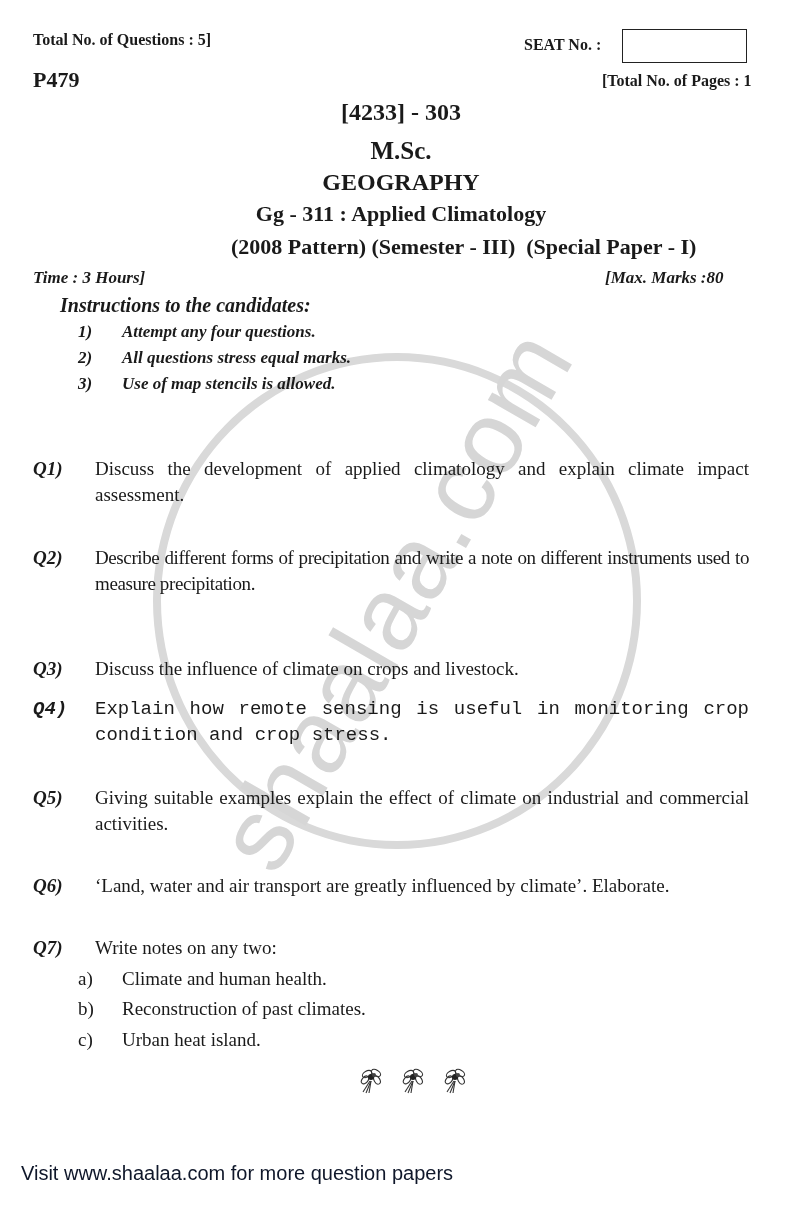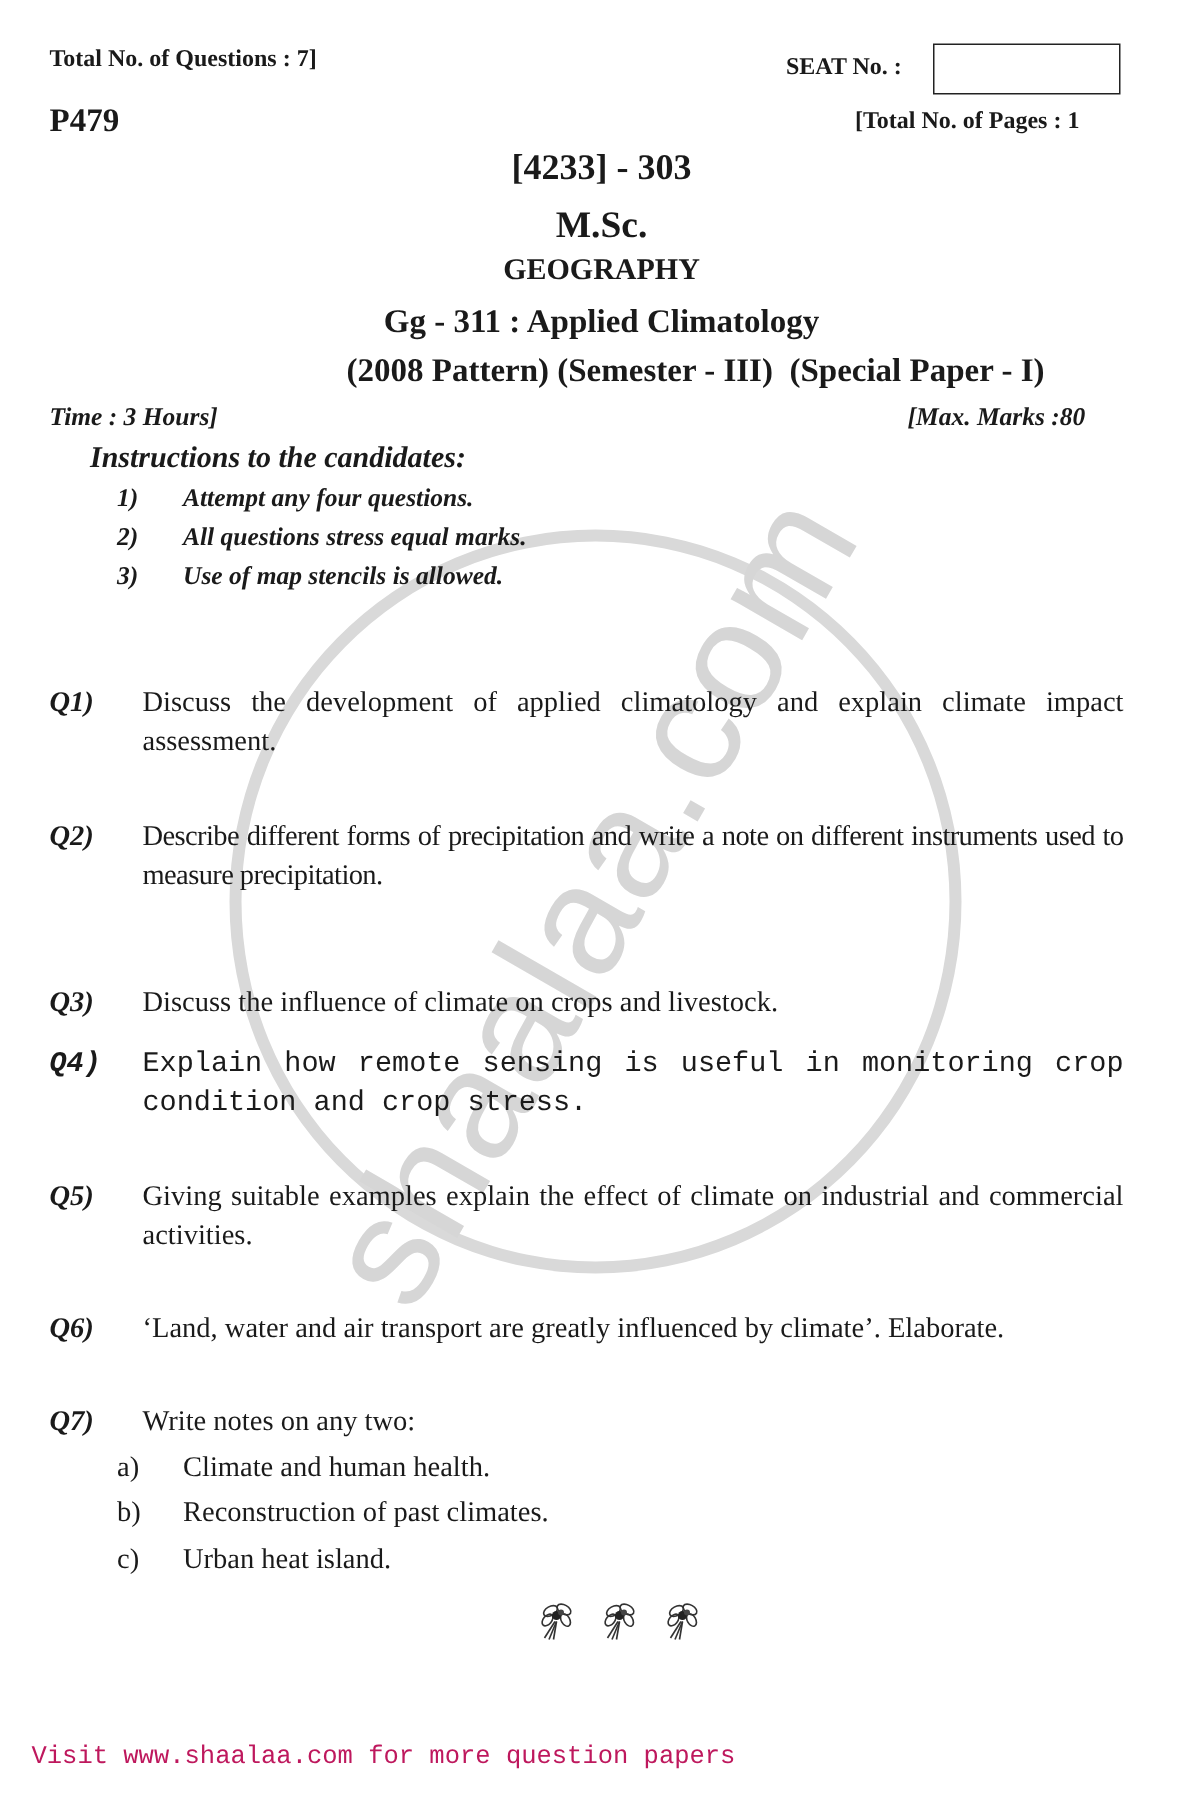--- a/index.html
+++ b/index.html
@@ -13,26 +13,26 @@
                border: 8px solid #d9d9d9; border-radius: 50%; box-sizing: border-box; z-index: 0; }
   #wm-text { position: absolute; left: 395px; top: 600px; transform: translate(-50%,-50%) rotate(-60deg);
              font-family: "Liberation Sans", sans-serif; font-size: 104px; color: #d6d6d6; z-index: 0;
              letter-spacing: 1px; }
   .content { position: relative; z-index: 1; }
 
   #total-q { left: 33px; top: 31px; font-size: 16px; }
   #seat-label { left: 524px; top: 36px; font-size: 16px; }
   #seat-box { left: 622px; top: 29px; width: 125px; height: 34px; border: 1.5px solid #222; box-sizing: border-box; }
   #paper-code { left: 33px; top: 67px; font-size: 22px; }
-  #total-pages { left: 570px; top: 72px; font-size: 16px; }
+  #total-pages { left: 602px; top: 72px; font-size: 16px; }
 
   .center { position: absolute; left: 0; width: 780px; text-align: center; padding-left: 11px; }
   #code { top: 99px; font-size: 24px; }
   #degree { top: 137px; font-size: 25px; }
-  #subject { top: 169px; font-size: 20px; }
+  #subject { top: 169px; font-size: 24px; }
   #course { top: 201px; font-size: 22px; }
   #pattern-line { left: 231px; top: 234px; font-size: 22px; }
 
   #time { left: 33px; top: 268px; font-size: 17px; }
   #max-marks { left: 605px; top: 268px; font-size: 17px; }
   #instr-title { left: 33px; top: 294px; font-size: 20px; margin-left: 27px; }
   .instr { position: absolute; font-size: 17px; }
   .instr .num { position: absolute; left: 0; }
   .instr .txt { position: absolute; left: 44px; white-space: nowrap; }
 
@@ -41,30 +41,30 @@
   .q .qt { margin-left: 62px; text-align: justify; text-align-last: left; }
   .q .qt.tight { letter-spacing: -0.4px; }
 
   .sub { position: absolute; font-size: 19px; }
   .sub .num { position: absolute; left: 0; }
   .sub .txt { position: absolute; left: 44px; white-space: nowrap; }
 
   #end-mark { position: absolute; left: 358px; top: 1066px; display: flex; gap: 16px; }
   .flower { width: 26px; height: 28px; }
 
-  #footer { left: 21px; top: 1162px; font-family: Liberation Mono, monospace; font-size: 17px; color: #be185d; }
+  #footer { left: 21px; top: 1162px; font-family: Liberation Sans, sans-serif; font-size: 20px; color: #0f172a; }
 </style>
 </head>
 <body>
 
 <div id="watermark"></div>
 <div id="wm-text">shaalaa.com</div>
 
 <div class="content">
-  <div class="abs b" id="total-q">Total No. of Questions : 7]</div>
+  <div class="abs b" id="total-q">Total No. of Questions : 5]</div>
   <div class="abs b" id="seat-label">SEAT No. :</div>
   <div class="abs" id="seat-box"></div>
   <div class="abs b" id="paper-code">P479</div>
   <div class="abs b" id="total-pages">[Total No. of Pages : 1</div>
 
   <div class="center b" id="code">[4233]  -  303</div>
   <div class="center b" id="degree">M.Sc.</div>
   <div class="center b" id="subject">GEOGRAPHY</div>
   <div class="center b" id="course">Gg - 311 : Applied Climatology</div>
   <div class="abs b" id="pattern-line">

